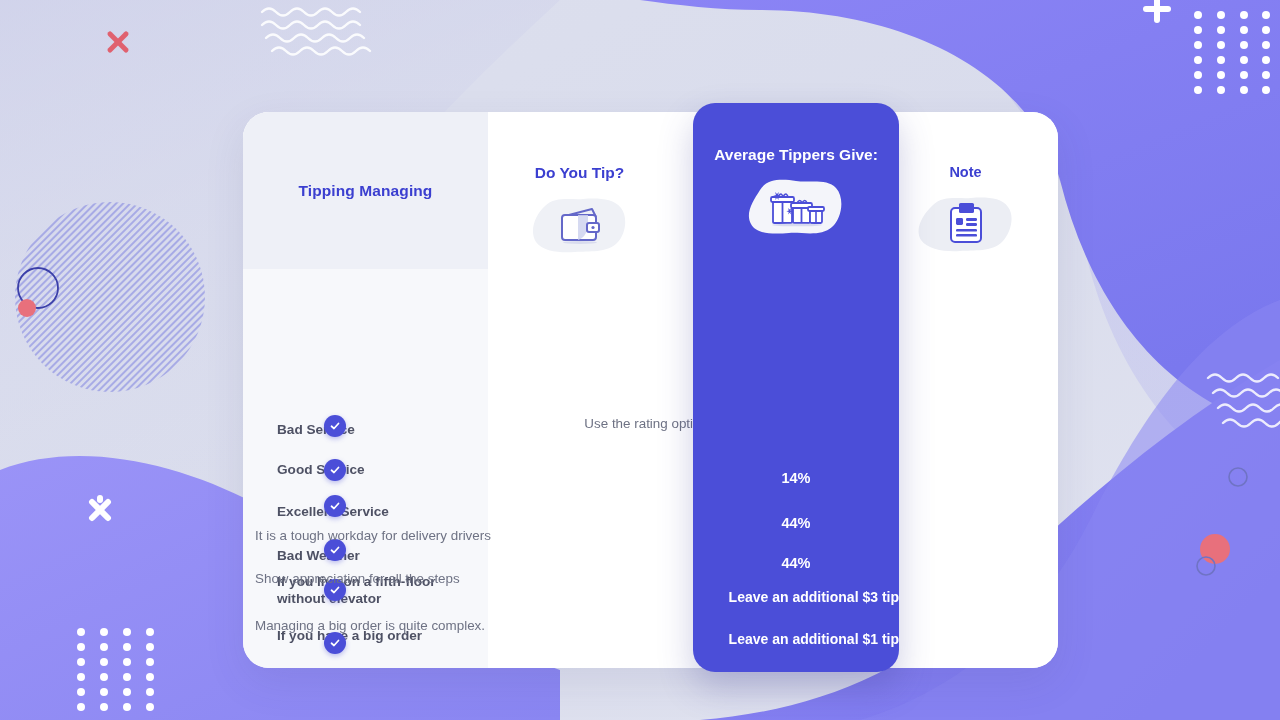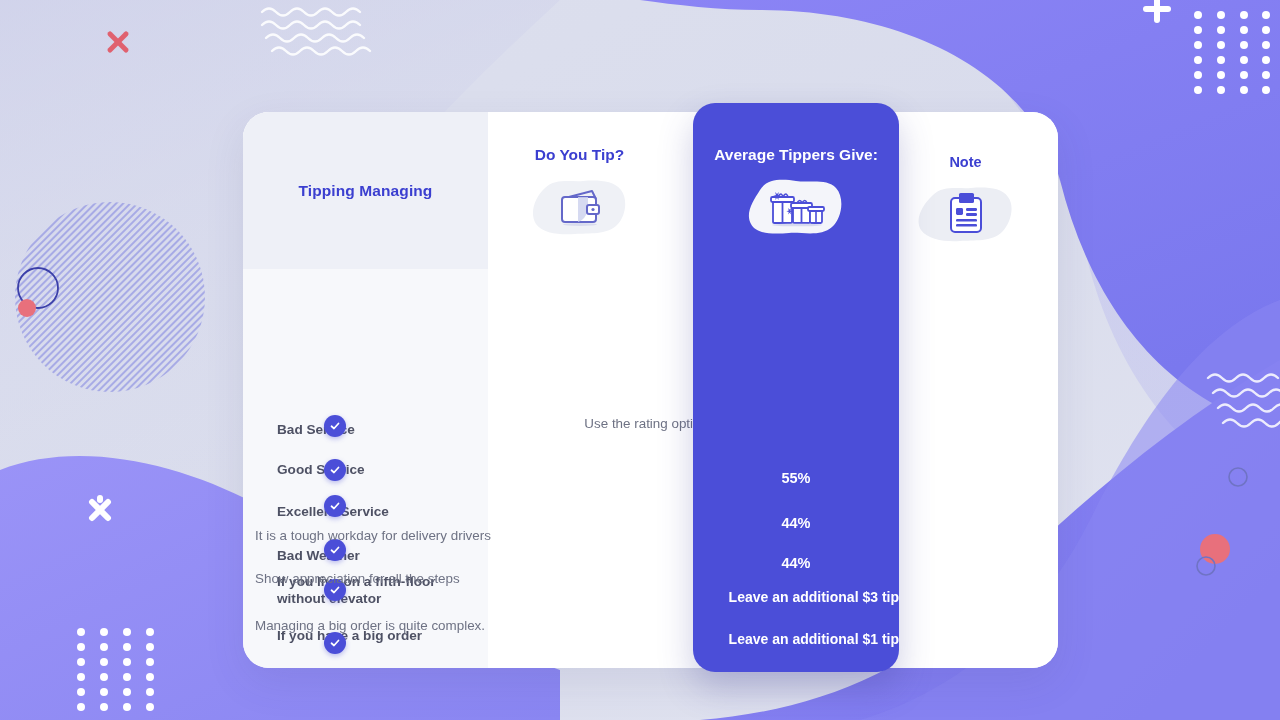--- a/index.html
+++ b/index.html
@@ -47,24 +47,24 @@
   .col-tip { width:183px; flex:0 0 183px; background:#ffffff; }
 
   
   .col-gap { width:202px; flex:0 0 202px; background:#ffffff; }
 
   
   .col-note { flex:1 1 auto; background:#ffffff; }
 
   .col-head {
     height:157px; display:flex; flex-direction:column;
-    align-items:center; padding-top:34px;
+    align-items:center; padding-top:52px;
   }
   .col-head h2 { font-size:15.5px; font-weight:bold; color:#3b3fd0; }
-  .col-head.note h2 { font-size:14.5px;margin-top:8px; }
+  .col-head.note h2 { font-size:14.5px; }
 
   .blob {
     margin-top:12px; width:98px; height:64px; position:relative;
     display:flex; align-items:center; justify-content:center;
   }
   .blob svg.bg-blob { position:absolute; inset:0; width:100%; height:100%; }
   .blob svg.glyph { position:relative; z-index:2; }
 
   
   .card-blue {
@@ -365,21 +365,21 @@
           <path d="M38,17 q3,-5 5,0" fill="none" stroke="#4b4ed8" stroke-width="1.6"></path>
           <rect x="46" y="24" width="12" height="13" rx="1.4" fill="#ffffff" stroke="#4b4ed8" stroke-width="1.8"></rect>
           <rect x="44" y="21" width="16" height="4" rx="1.2" fill="#ffffff" stroke="#4b4ed8" stroke-width="1.8"></rect>
           <line x1="52" y1="24" x2="52" y2="37" stroke="#4b4ed8" stroke-width="1.6"></line>
           <path d="M24,22 l1.6,1.6 l1.6,-1.6 l-0.8,2.4 l2.4,0.8 l-2.4,0.8 l0.8,2.4 l-1.6,-1.6 l-1.6,1.6 l0.8,-2.4 l-2.4,-0.8 l2.4,-0.8 Z" fill="#4b4ed8"></path>
           <ellipse cx="33" cy="39" rx="25" ry="1.3" fill="#d7daee"></ellipse>
         </svg>
       </div>
     </div>
     <div class="rows">
-      <div class="blue-row pct" style="top:201px">55%</div>
+      <div class="blue-row pct" style="top:201px">14%</div>
       <div class="blue-row pct" style="top:246px">44%</div>
       <div class="blue-row pct" style="top:286px">44%</div>
       <div class="blue-row txt" style="top:320px">Leave an additional $3 tip</div>
       <div class="blue-row txt" style="top:362px">Leave an additional $1 tip</div>
 
     </div>
   </div>
 
 </div>
 

